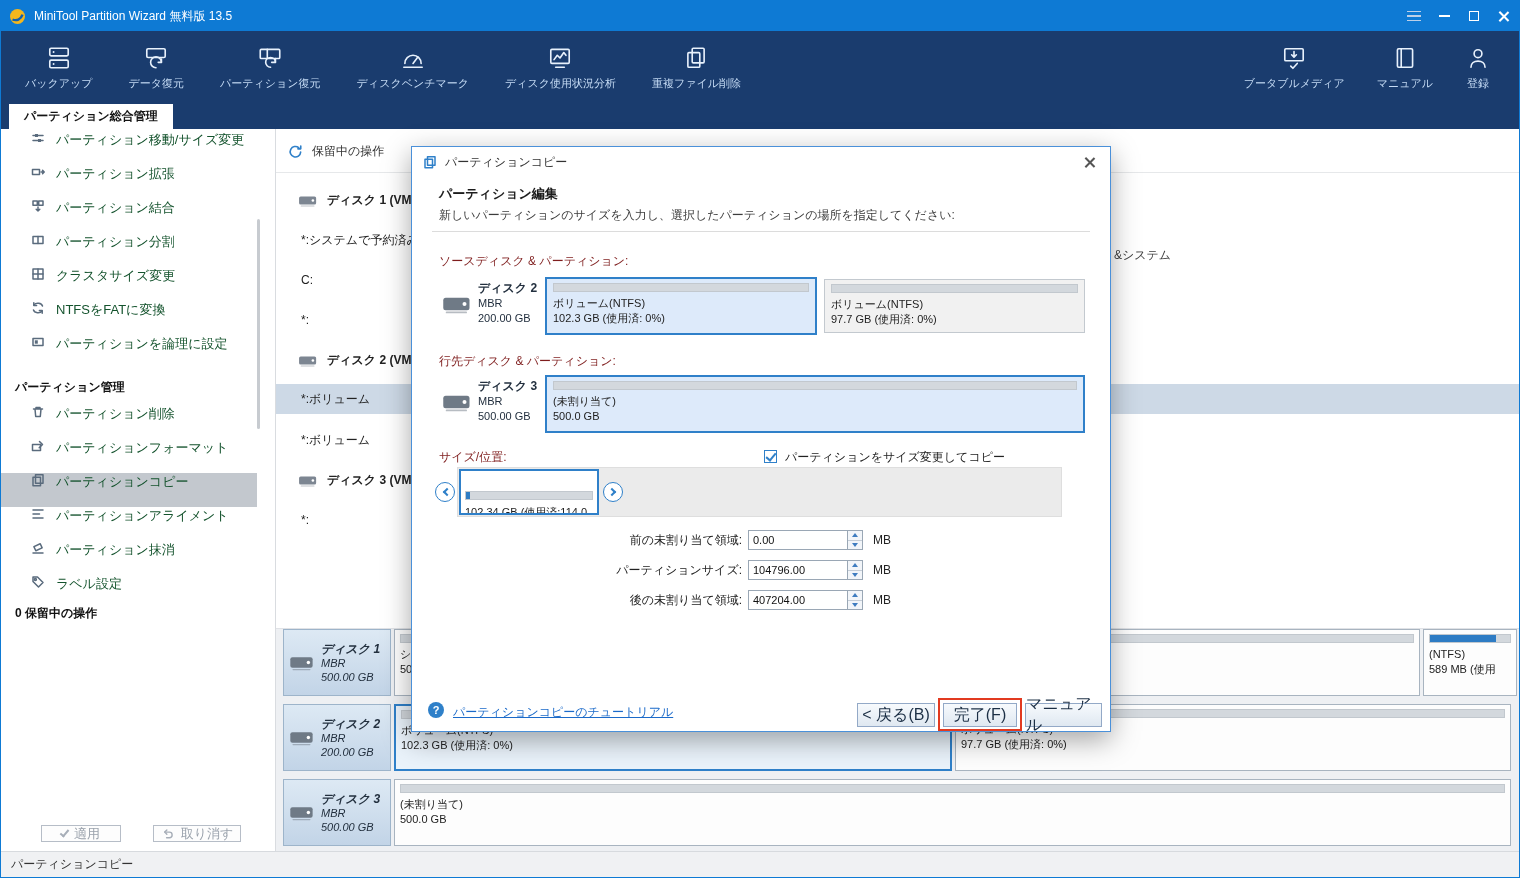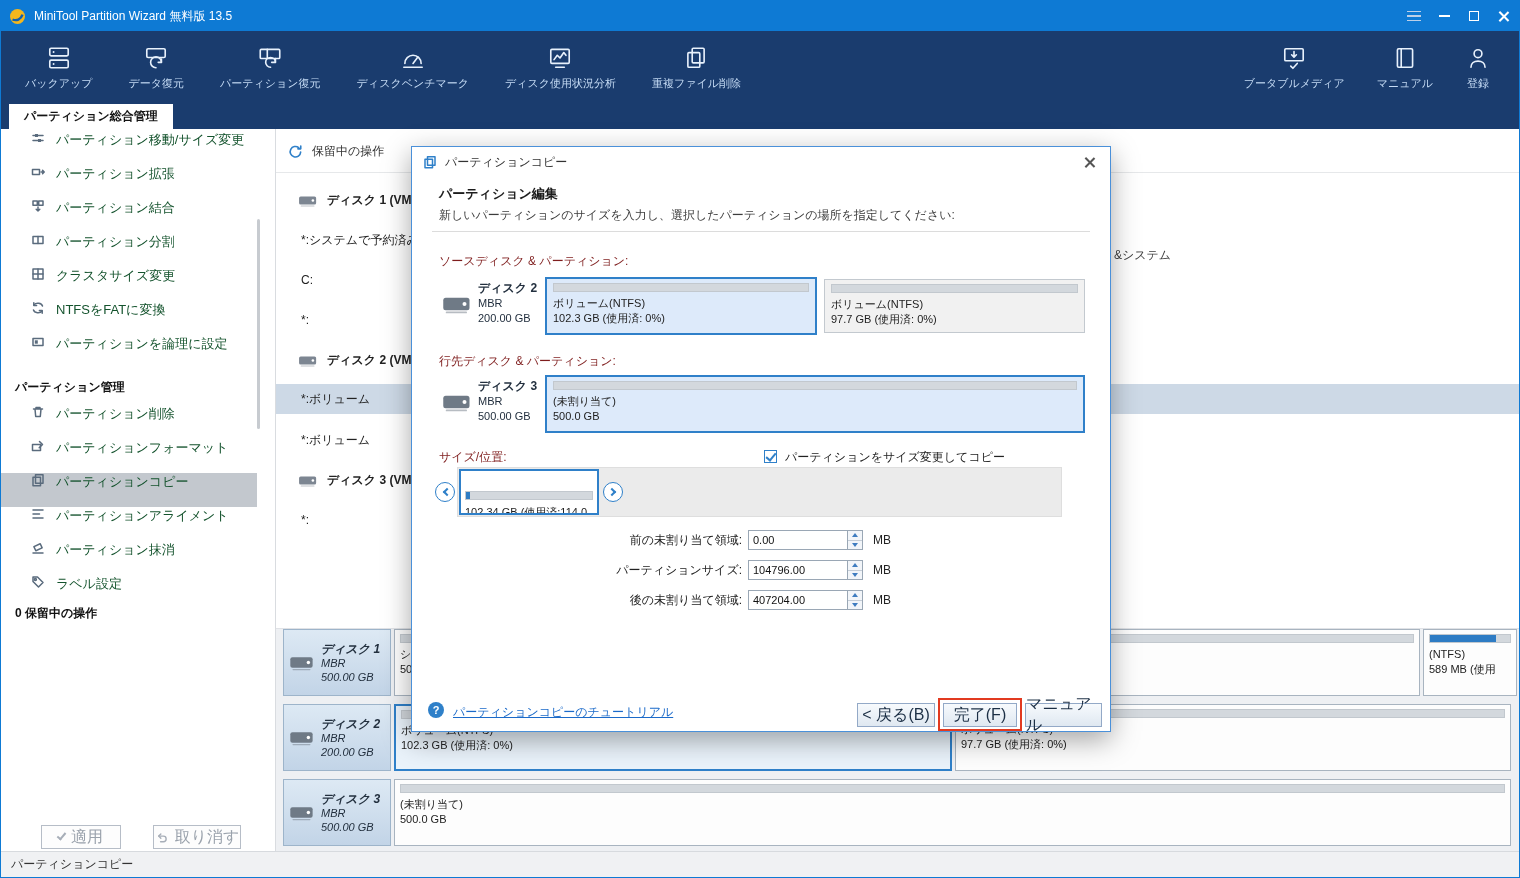--- a/index.html
+++ b/index.html
@@ -37,21 +37,21 @@
 
   
   .content { position:absolute; top:128px; left:0; right:0; bottom:26px; }
   .sidebar { position:absolute; top:0; left:0; width:275px; height:100%; background:#fff; border-right:1px solid #d9dce0; }
   .sb-item { position:absolute; left:0; width:256px; height:34px; display:flex; align-items:flex-start; padding-left:30px; gap:11px; font-size:13px; color:#14532d; cursor:default; }
   .sb-item svg { width:14px; height:14px; color:#5a6b7d; flex:none; }
   .sb-item.selected { background:#c3c8ce; }
   .sb-item.clip { height:24px; overflow:hidden; }
   .sb-header { position:absolute; left:14px; width:240px; font-size:12px; font-weight:bold; color:#111; }
   .sb-scroll { position:absolute; left:256px; top:90px; width:3px; height:210px; background:#c7cbd0; border-radius:2px; }
-  .ctl-btn { position:absolute; height:24px; border:1px solid #b6bdc7; background:#fdfdfd; color:#9aa2ac; font-size:16px; display:flex; align-items:center; justify-content:center; gap:7px; }
+  .ctl-btn { position:absolute; height:17px; border:1px solid #b6bdc7; background:#fdfdfd; color:#9aa2ac; font-size:13px; display:flex; align-items:center; justify-content:center; gap:7px; }
   .chk { width:5px; height:9px; border-right:2px solid #a7aeb8; border-bottom:2px solid #a7aeb8; transform:rotate(40deg); margin-top:-3px; }
 
   .main { position:absolute; top:0; left:275px; right:0; height:100%; }
   .list-panel { position:absolute; top:0; left:0; right:0; height:500px; background:#fff; border-bottom:1px solid #e0e2e6; }
   .list-header { position:absolute; top:0; left:0; right:0; height:44px; border-bottom:1px solid #e6e8ea; }
   .list-header svg { position:absolute; left:12px; top:15px; width:15px; height:15px; color:#2f80c9; }
   .list-header .hlabel { position:absolute; left:36px; line-height:44px; font-size:12px; color:#333; }
   .lrow { position:absolute; left:0; right:0; height:30px; display:flex; align-items:center; font-size:12px; color:#222; }
   .lrow.group { padding-left:22px; gap:9px; font-weight:bold; }
   .lrow.group svg { width:20px; height:13px; color:#7d8692; }

